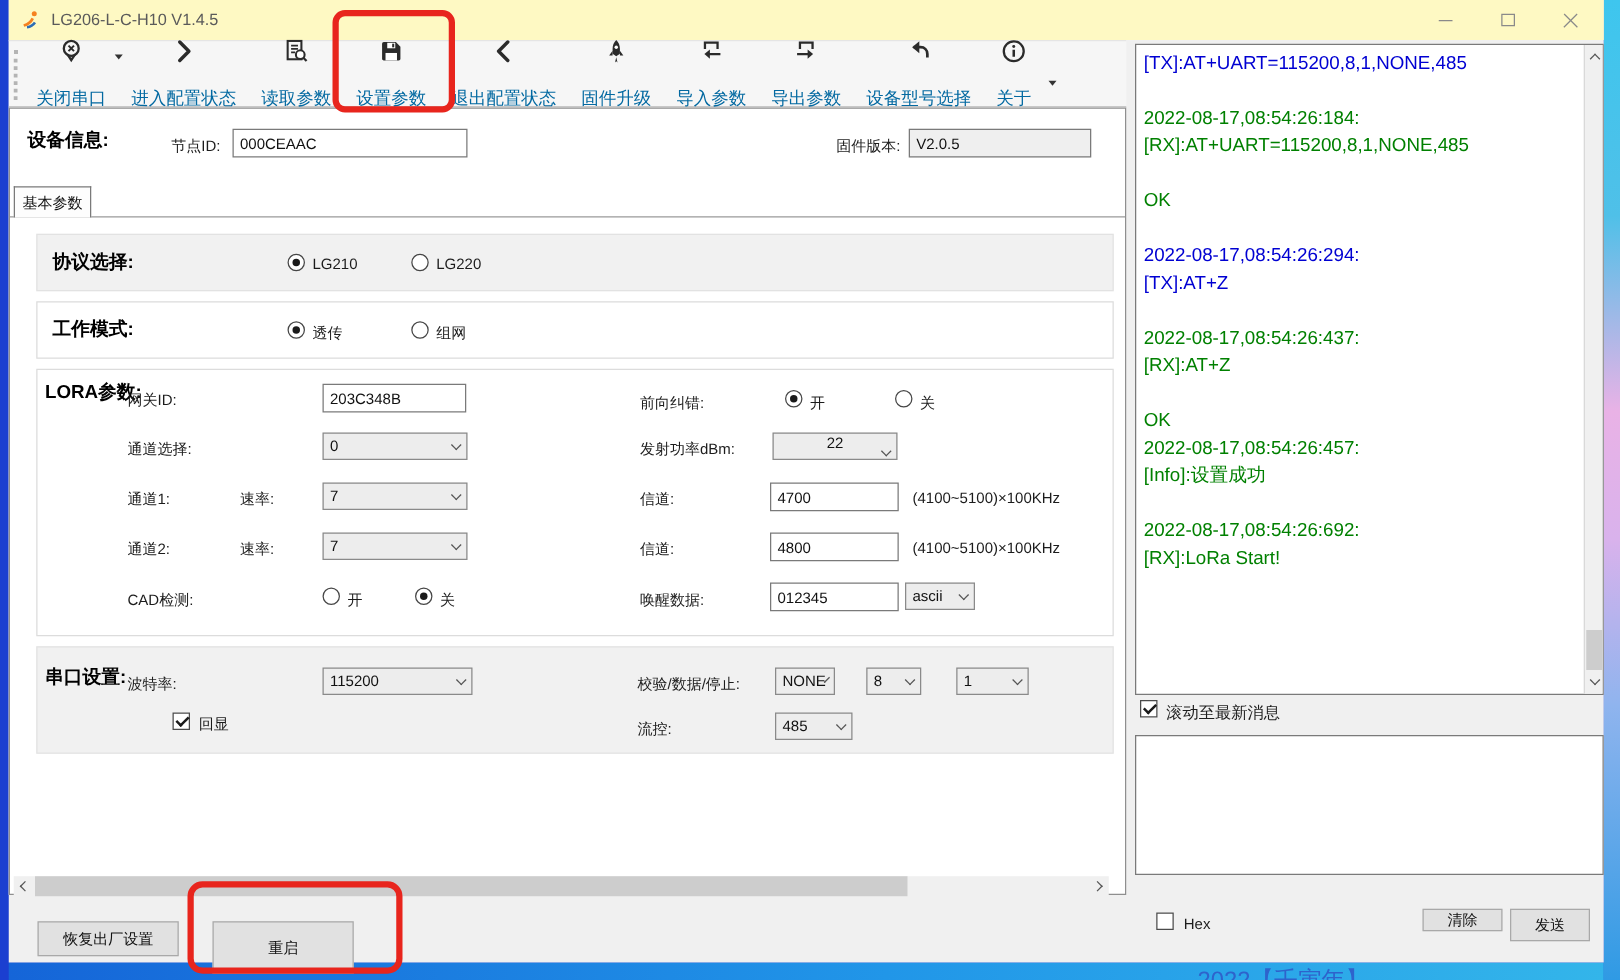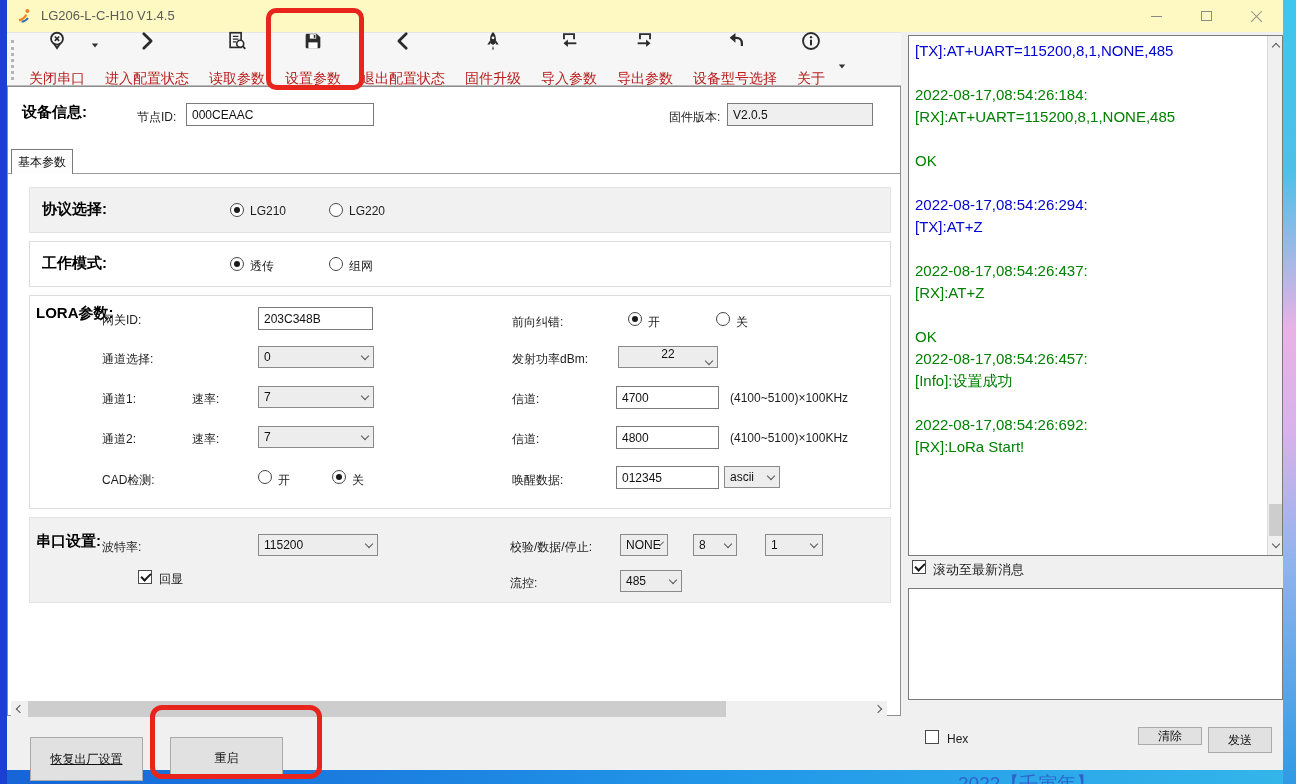--- a/index.html
+++ b/index.html
@@ -25,21 +25,21 @@
   .glyph-max { width:11px; height:10px; border:1px solid #8a8a8a; background:transparent; }
   .glyph-close { position:relative; width:13px; height:13px; }
   .glyph-close::before,.glyph-close::after { content:""; position:absolute; left:-1px; top:6px; width:15px; height:1.3px; background:#8a8a8a; }
   .glyph-close::before { transform:rotate(45deg);} .glyph-close::after { transform:rotate(-45deg);}
 
   
   .toolbar { position:absolute; left:0; top:32px; width:894px; height:54px; background:#f6f6f6;
     border-top:1px solid #e5e5e5; border-bottom:1px solid #b9b9b9; display:flex; align-items:center; padding-left:12px; }
   .tb-grip { position:absolute; left:4px; top:7px; width:3px; height:40px; border-left:3px dotted #b4b4b4; }
   .tb-item { position:relative; display:flex; flex-direction:column; align-items:center; justify-content:center;
-    padding:2px 10px; gap:18px; color:#b91c1c; font-size:14px; white-space:nowrap; cursor:default; }
+    padding:2px 10px; gap:18px; color:#0369a1; font-size:14px; white-space:nowrap; cursor:default; }
   .tb-item svg { width:22px; height:22px; display:block; }
   .caret { width:0; height:0; border-left:4px solid transparent; border-right:4px solid transparent; border-top:5px solid #333; display:inline-block; }
   .tb-split-caret { position:absolute; right:-4px; top:15px; transform:scale(.8); }
   .tb-overflow { align-self:center; margin-left:3px; margin-top:14px; transform:scale(.8); }
 
   
   .form-panel { position:absolute; left:0; top:86px; width:894px; height:630px; background:#ffffff; border:1px solid #8f8f8f; }
   .lbl { position:absolute; font-size:12px; color:#1c1c1c; white-space:nowrap; }
   .sec-label { position:absolute; font-size:15px; font-weight:bold; color:#000; white-space:nowrap; }
   .tinput { position:absolute; height:23px; border:1px solid #7a7a7a; background:#fff; font-family:"Liberation Sans",sans-serif; font-size:12px; padding:0 5px; color:#111; }
@@ -362,21 +362,21 @@
       <div class="hsb-btn hsb-left">
           <span class="chv chv-left"></span>
         </div>
       <div class="hsb-thumb"></div>
       <div class="hsb-btn hsb-right">
           <span class="chv chv-right"></span>
         </div>
     </div>
   </div>
 
-  <div class="pushbtn" style="left:23px; top:737px; width:113px; height:44px;text-decoration:underline;">
+  <div class="pushbtn" style="left:23px; top:737px; width:113px; height:28px;">
     <span>恢复出厂设置</span>
   </div>
   <div class="pushbtn" style="left:163px; top:737px; width:113px; height:42px;">
     <span>重启</span>
   </div>
 
   <div class="logbox">
     <div class="log-content">
         <div class="log-line lc-tx">[TX]:AT+UART=115200,8,1,NONE,485</div>
         <div class="log-line">&nbsp;</div>

